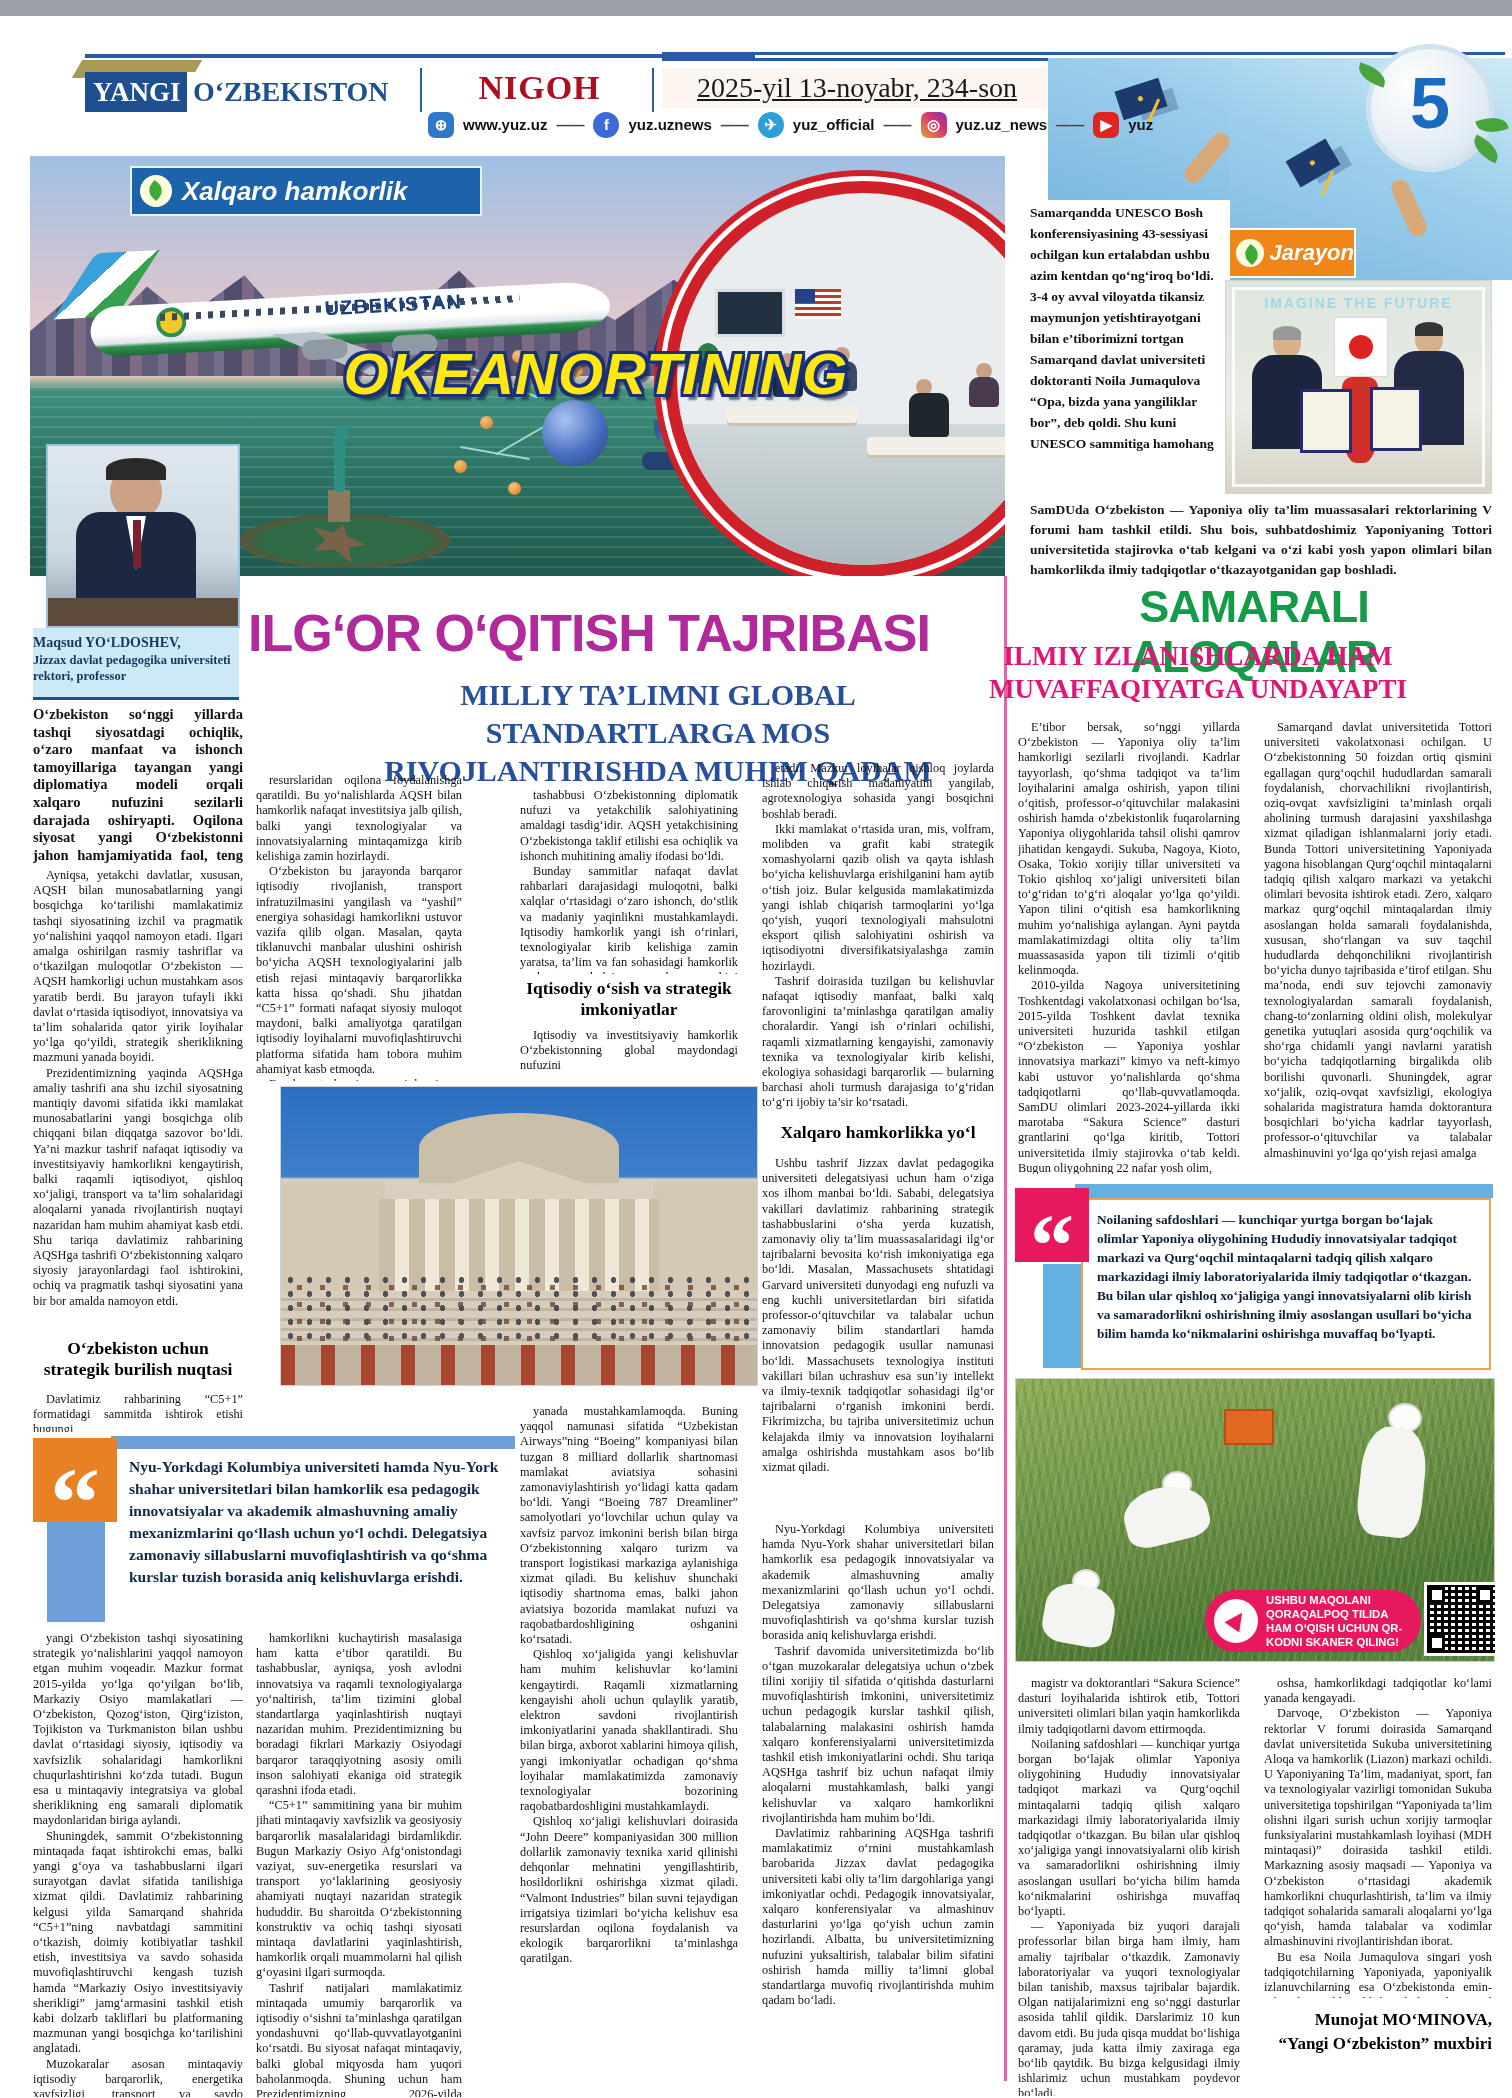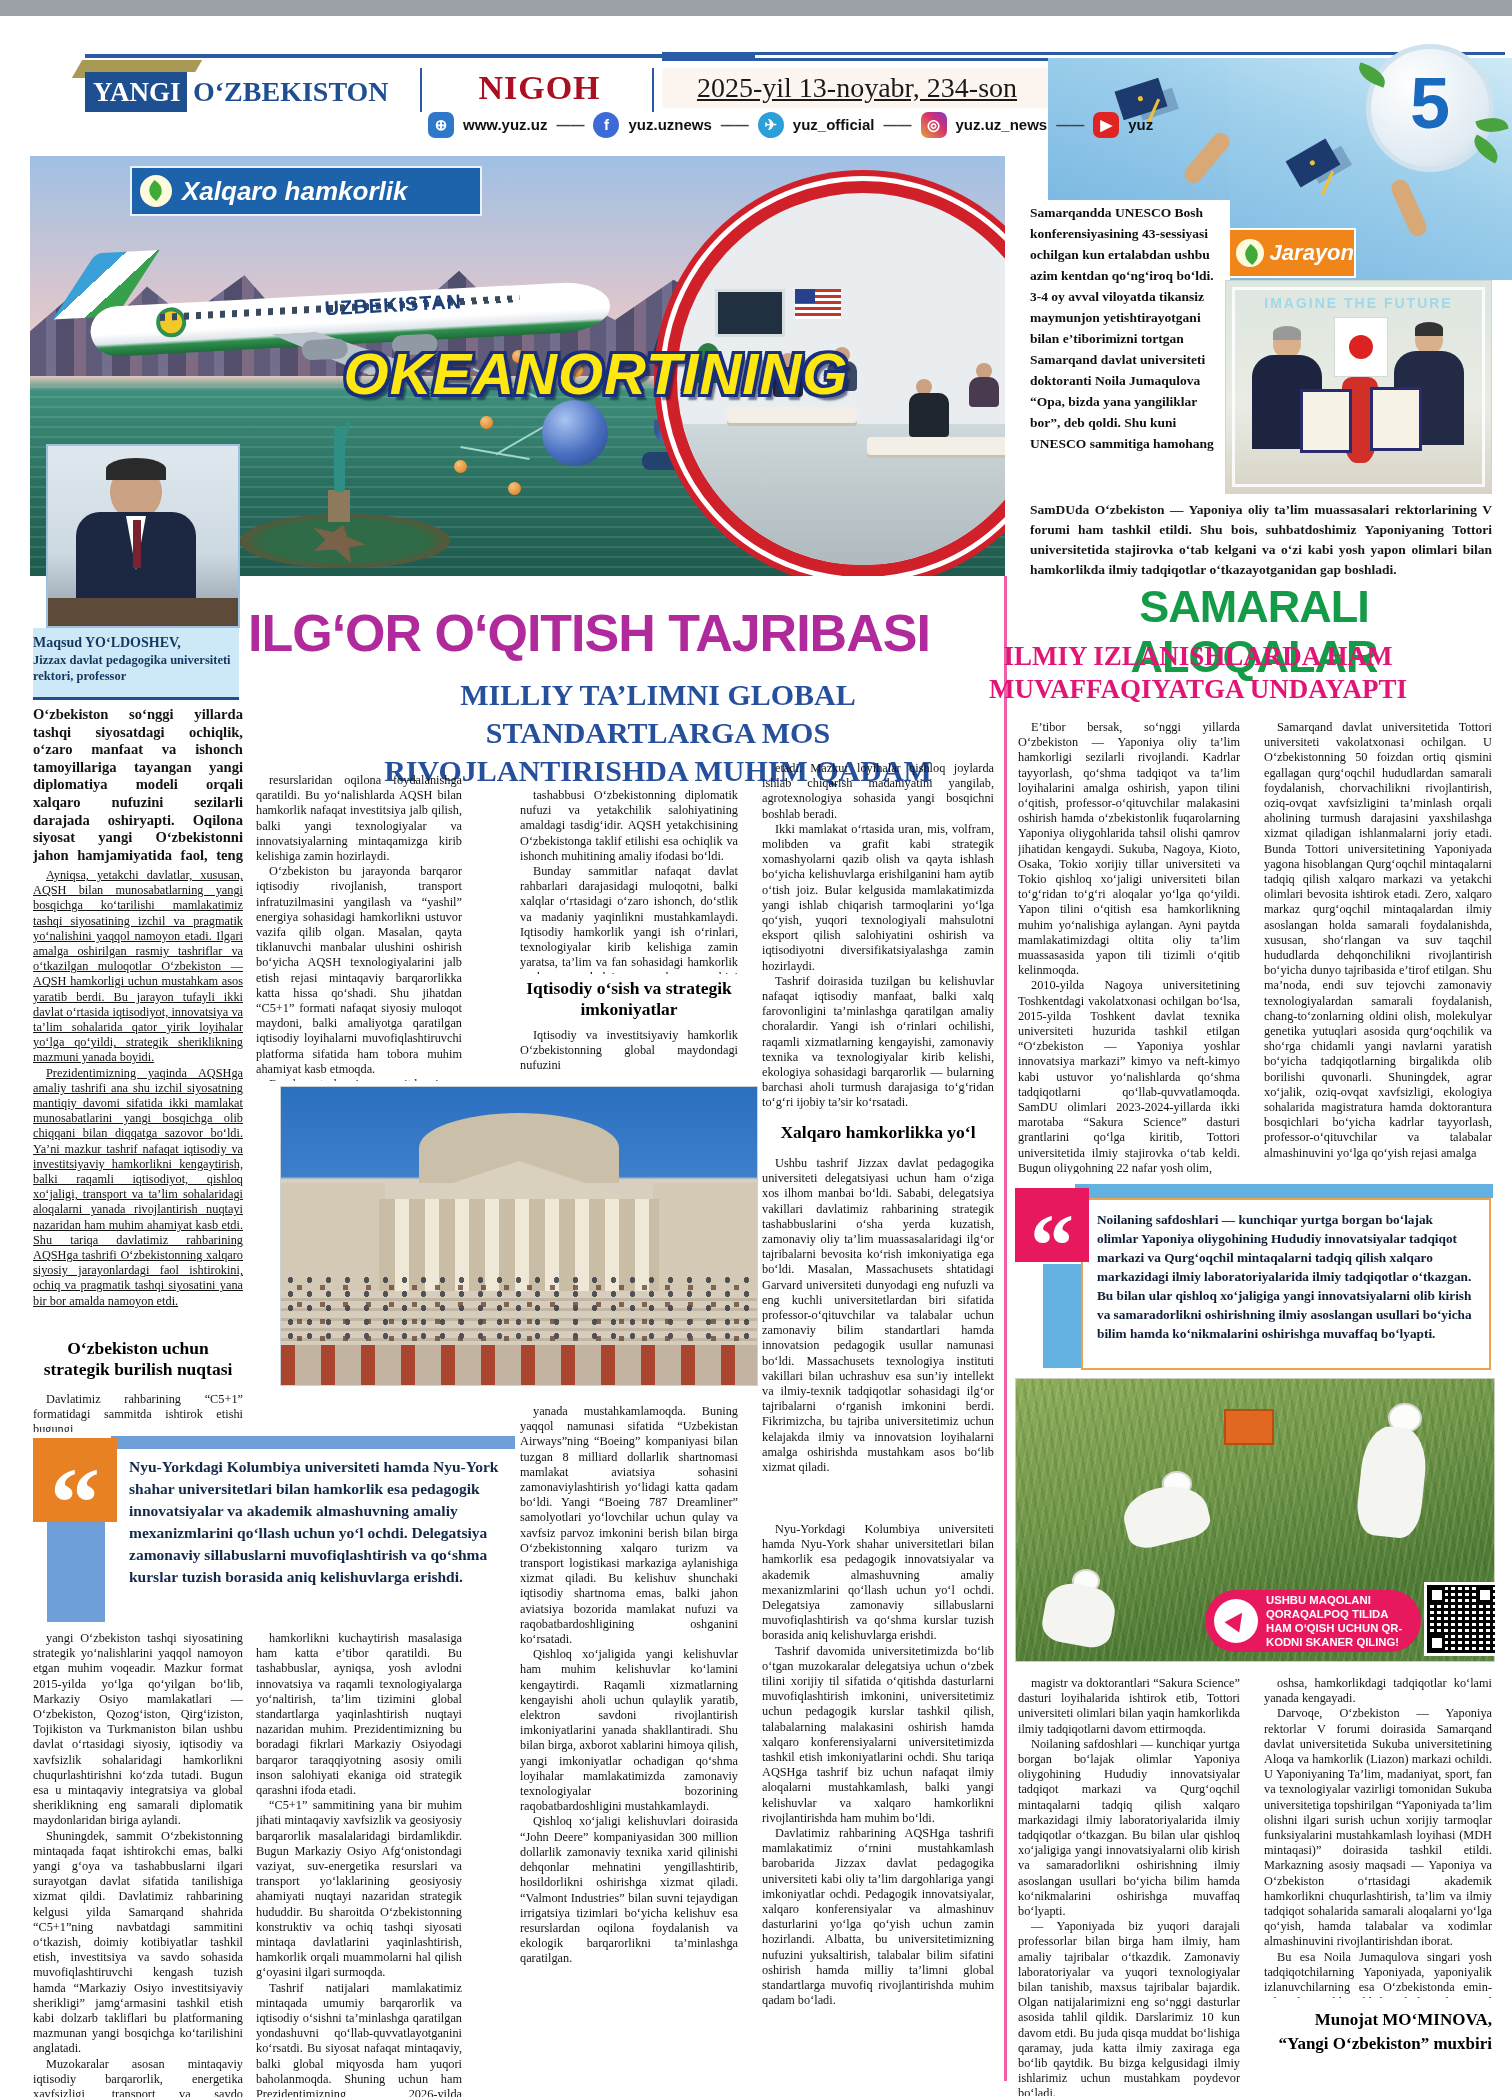--- a/index.html
+++ b/index.html
@@ -305,21 +305,21 @@
     <div style="position:absolute;left:0;top:152px;width:190px;height:28px;background:#5d4a38;"></div>
   </div>
   <div class="cap-box">
     <div class="nm">Maqsud YO‘LDOSHEV,</div>
     <div class="rl">Jizzax davlat pedagogika universiteti rektori, professor</div>
   </div>
 
   <div class="col lead" style="left:33px;top:690px;width:210px;height:158px;">
       <p>O‘zbekiston so‘nggi yillarda tashqi siyosatdagi ochiqlik, o‘zaro manfaat va ishonch tamoyillariga tayangan yangi diplomatiya modeli orqali xalqaro nufuzini sezilarli darajada oshiryapti. Oqilona siyosat yangi O‘zbekistonni jahon hamjamiyatida faol, teng huquqli, ishonchli hamkor sifatida tanitmoqda.</p>
     </div>
-  <div class="col" style="left:33px;top:852px;width:210px;height:466px;text-decoration:underline;">
+  <div class="col" style="left:33px;top:852px;width:210px;height:466px;">
       <p>Ayniqsa, yetakchi davlatlar, xususan, AQSH bilan munosabatlarning yangi bosqichga ko‘tarilishi mamlakatimiz tashqi siyosatining izchil va pragmatik yo‘nalishini yaqqol namoyon etadi. Ilgari amalga oshirilgan rasmiy tashriflar va o‘tkazilgan muloqotlar O‘zbekiston — AQSH hamkorligi uchun mustahkam asos yaratib berdi. Bu jarayon tufayli ikki davlat o‘rtasida iqtisodiyot, innovatsiya va ta’lim sohalarida qator yirik loyihalar yo‘lga qo‘yildi, strategik sheriklikning mazmuni yanada boyidi.</p>
       <p>Prezidentimizning yaqinda AQSHga amaliy tashrifi ana shu izchil siyosatning mantiqiy davomi sifatida ikki mamlakat munosabatlarini yangi bosqichga olib chiqqani bilan diqqatga sazovor bo‘ldi. Ya’ni mazkur tashrif nafaqat iqtisodiy va investitsiyaviy hamkorlikni kengaytirish, balki raqamli iqtisodiyot, qishloq xo‘jaligi, transport va ta’lim sohalaridagi aloqalarni yanada rivojlantirish nuqtayi nazaridan ham muhim ahamiyat kasb etdi. Shu tariqa davlatimiz rahbarining AQSHga tashrifi O‘zbekistonning xalqaro siyosiy jarayonlardagi faol ishtirokini, ochiq va pragmatik tashqi siyosatini yana bir bor amalda namoyon etdi.</p>
     </div>
   <div class="subhead" style="left:33px;top:1322px;width:210px;height:48px;">O‘zbekiston uchun strategik burilish nuqtasi</div>
   <div class="col" style="left:33px;top:1376px;width:210px;height:40px;">
       <p>Davlatimiz rahbarining “C5+1” formatidagi sammitda ishtirok etishi bugungi</p>
     </div>
 
   <div class="col" style="left:256px;top:757px;width:206px;height:308px;">
       <p>resurslaridan oqilona foydalanishga qaratildi. Bu yo‘nalishlarda AQSH bilan hamkorlik nafaqat investitsiya jalb qilish, balki yangi texnologiyalar va innovatsiyalarning mintaqamizga kirib kelishiga zamin hozirlaydi.</p>

